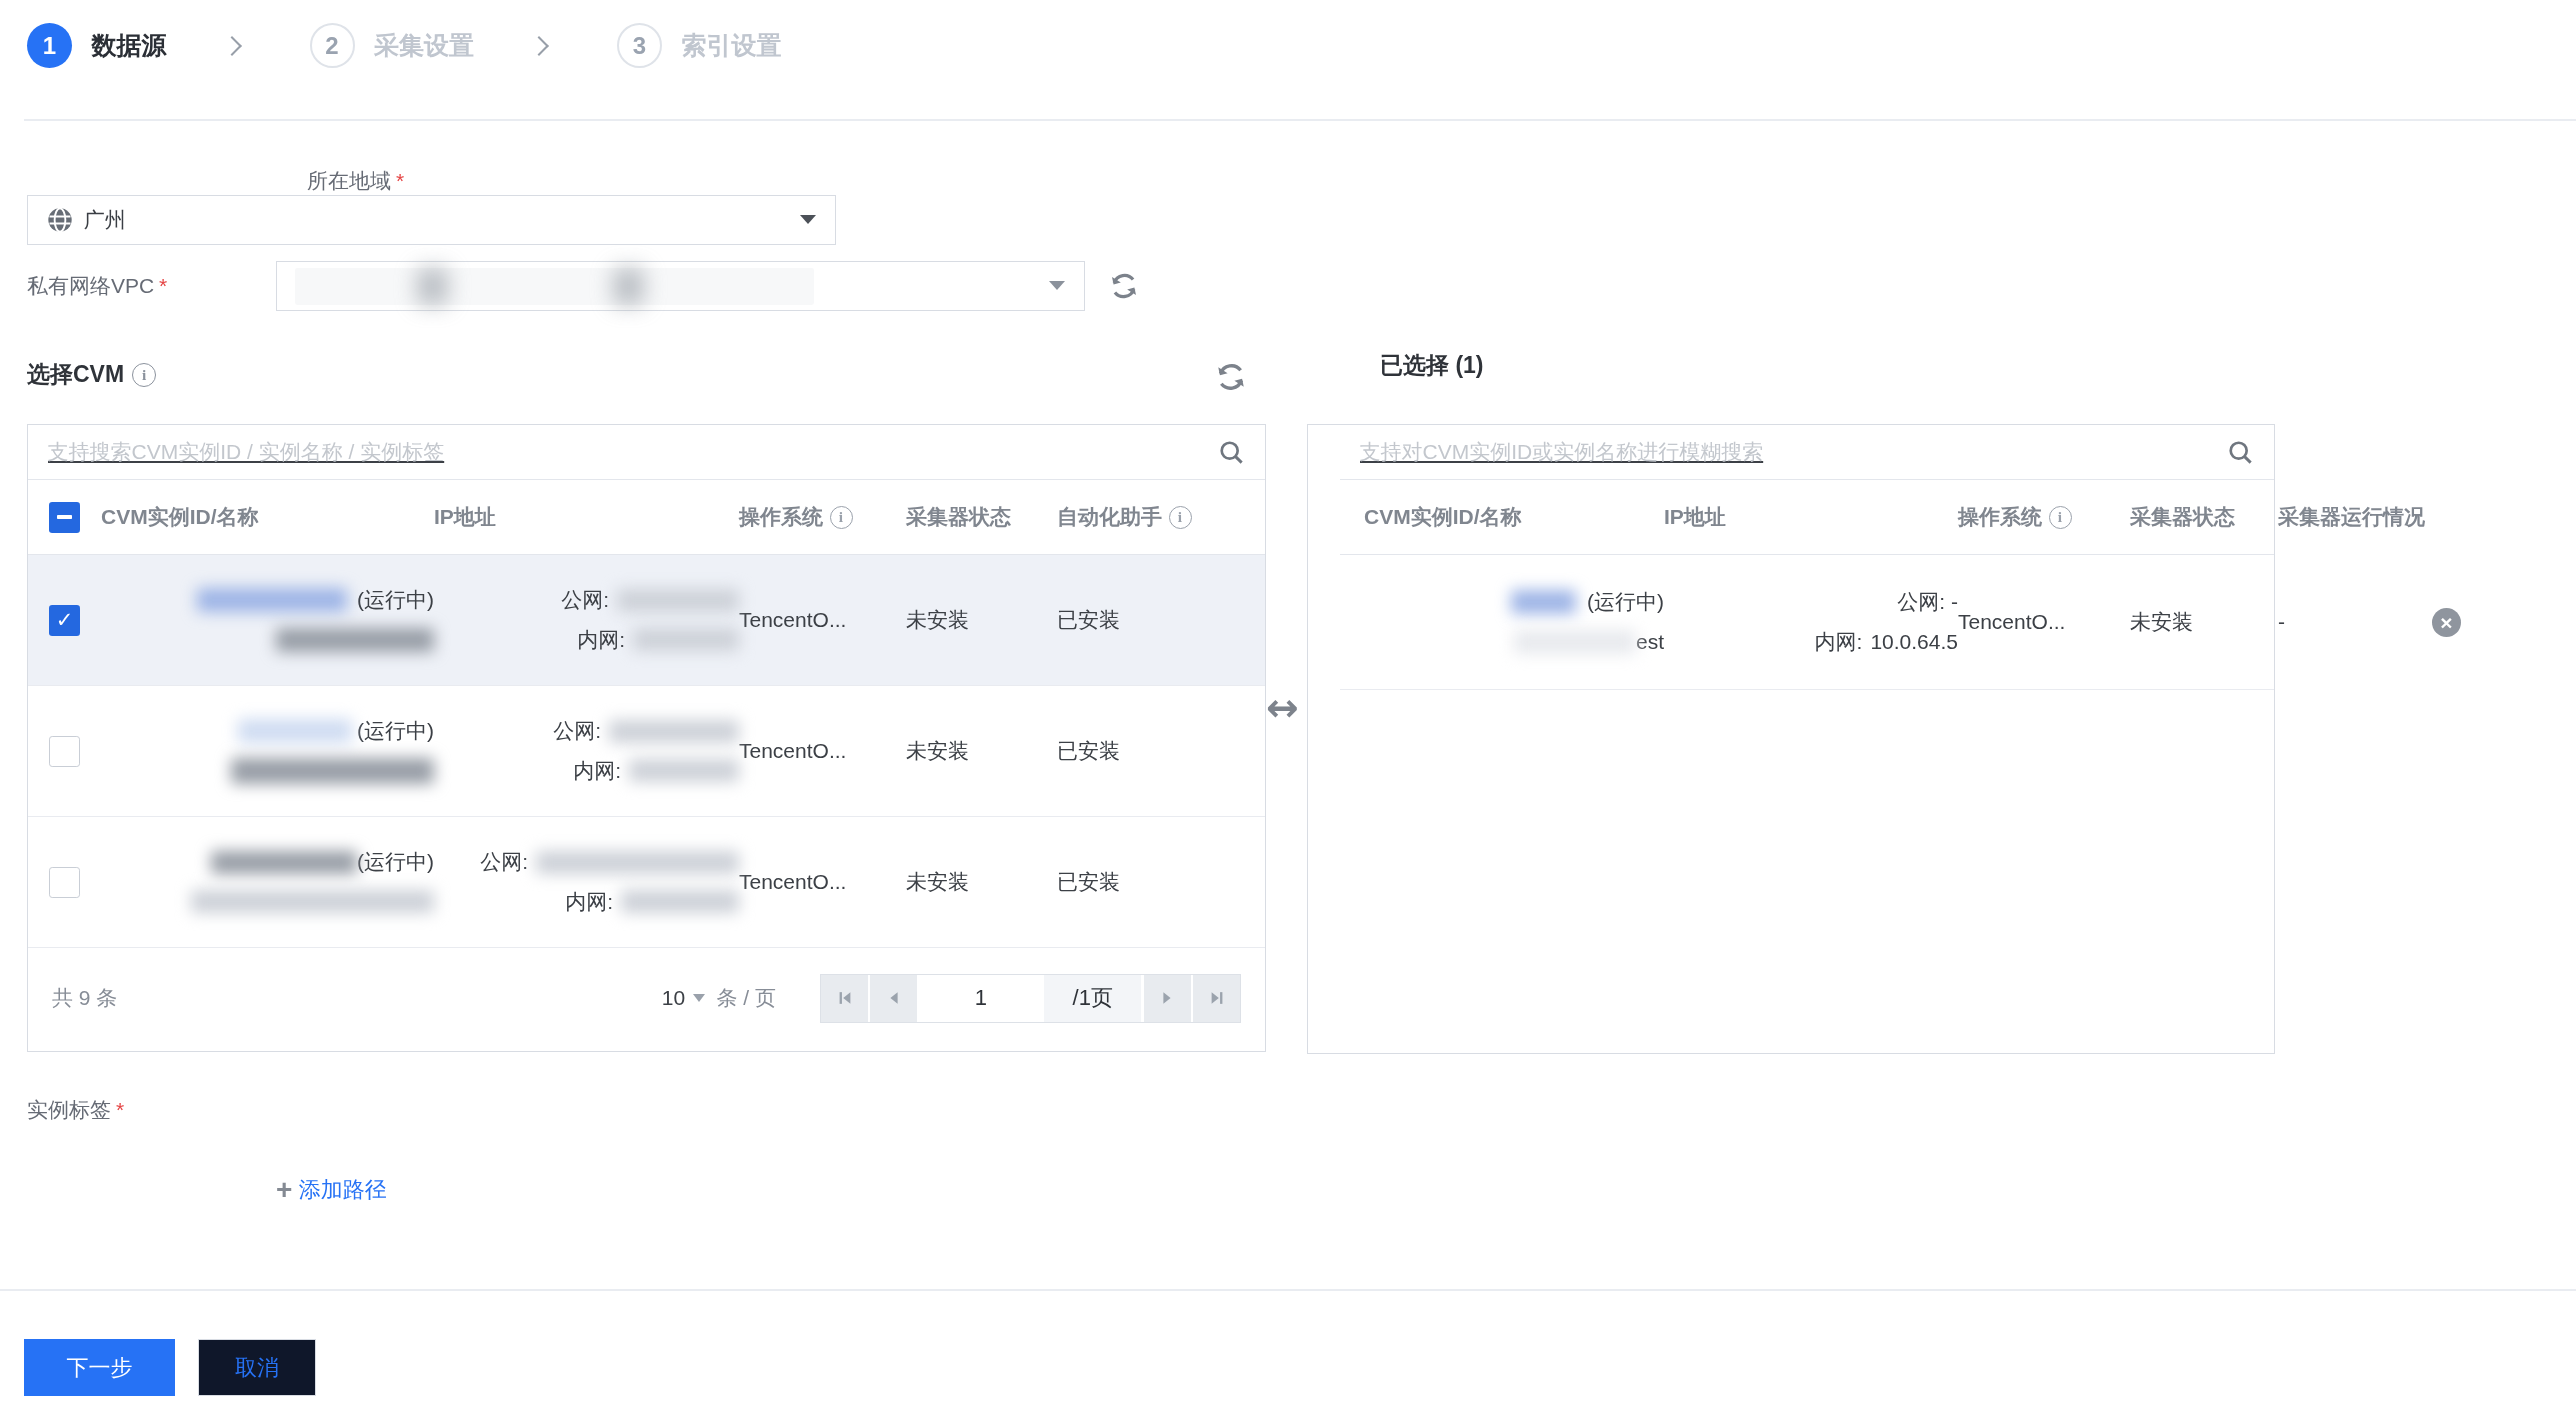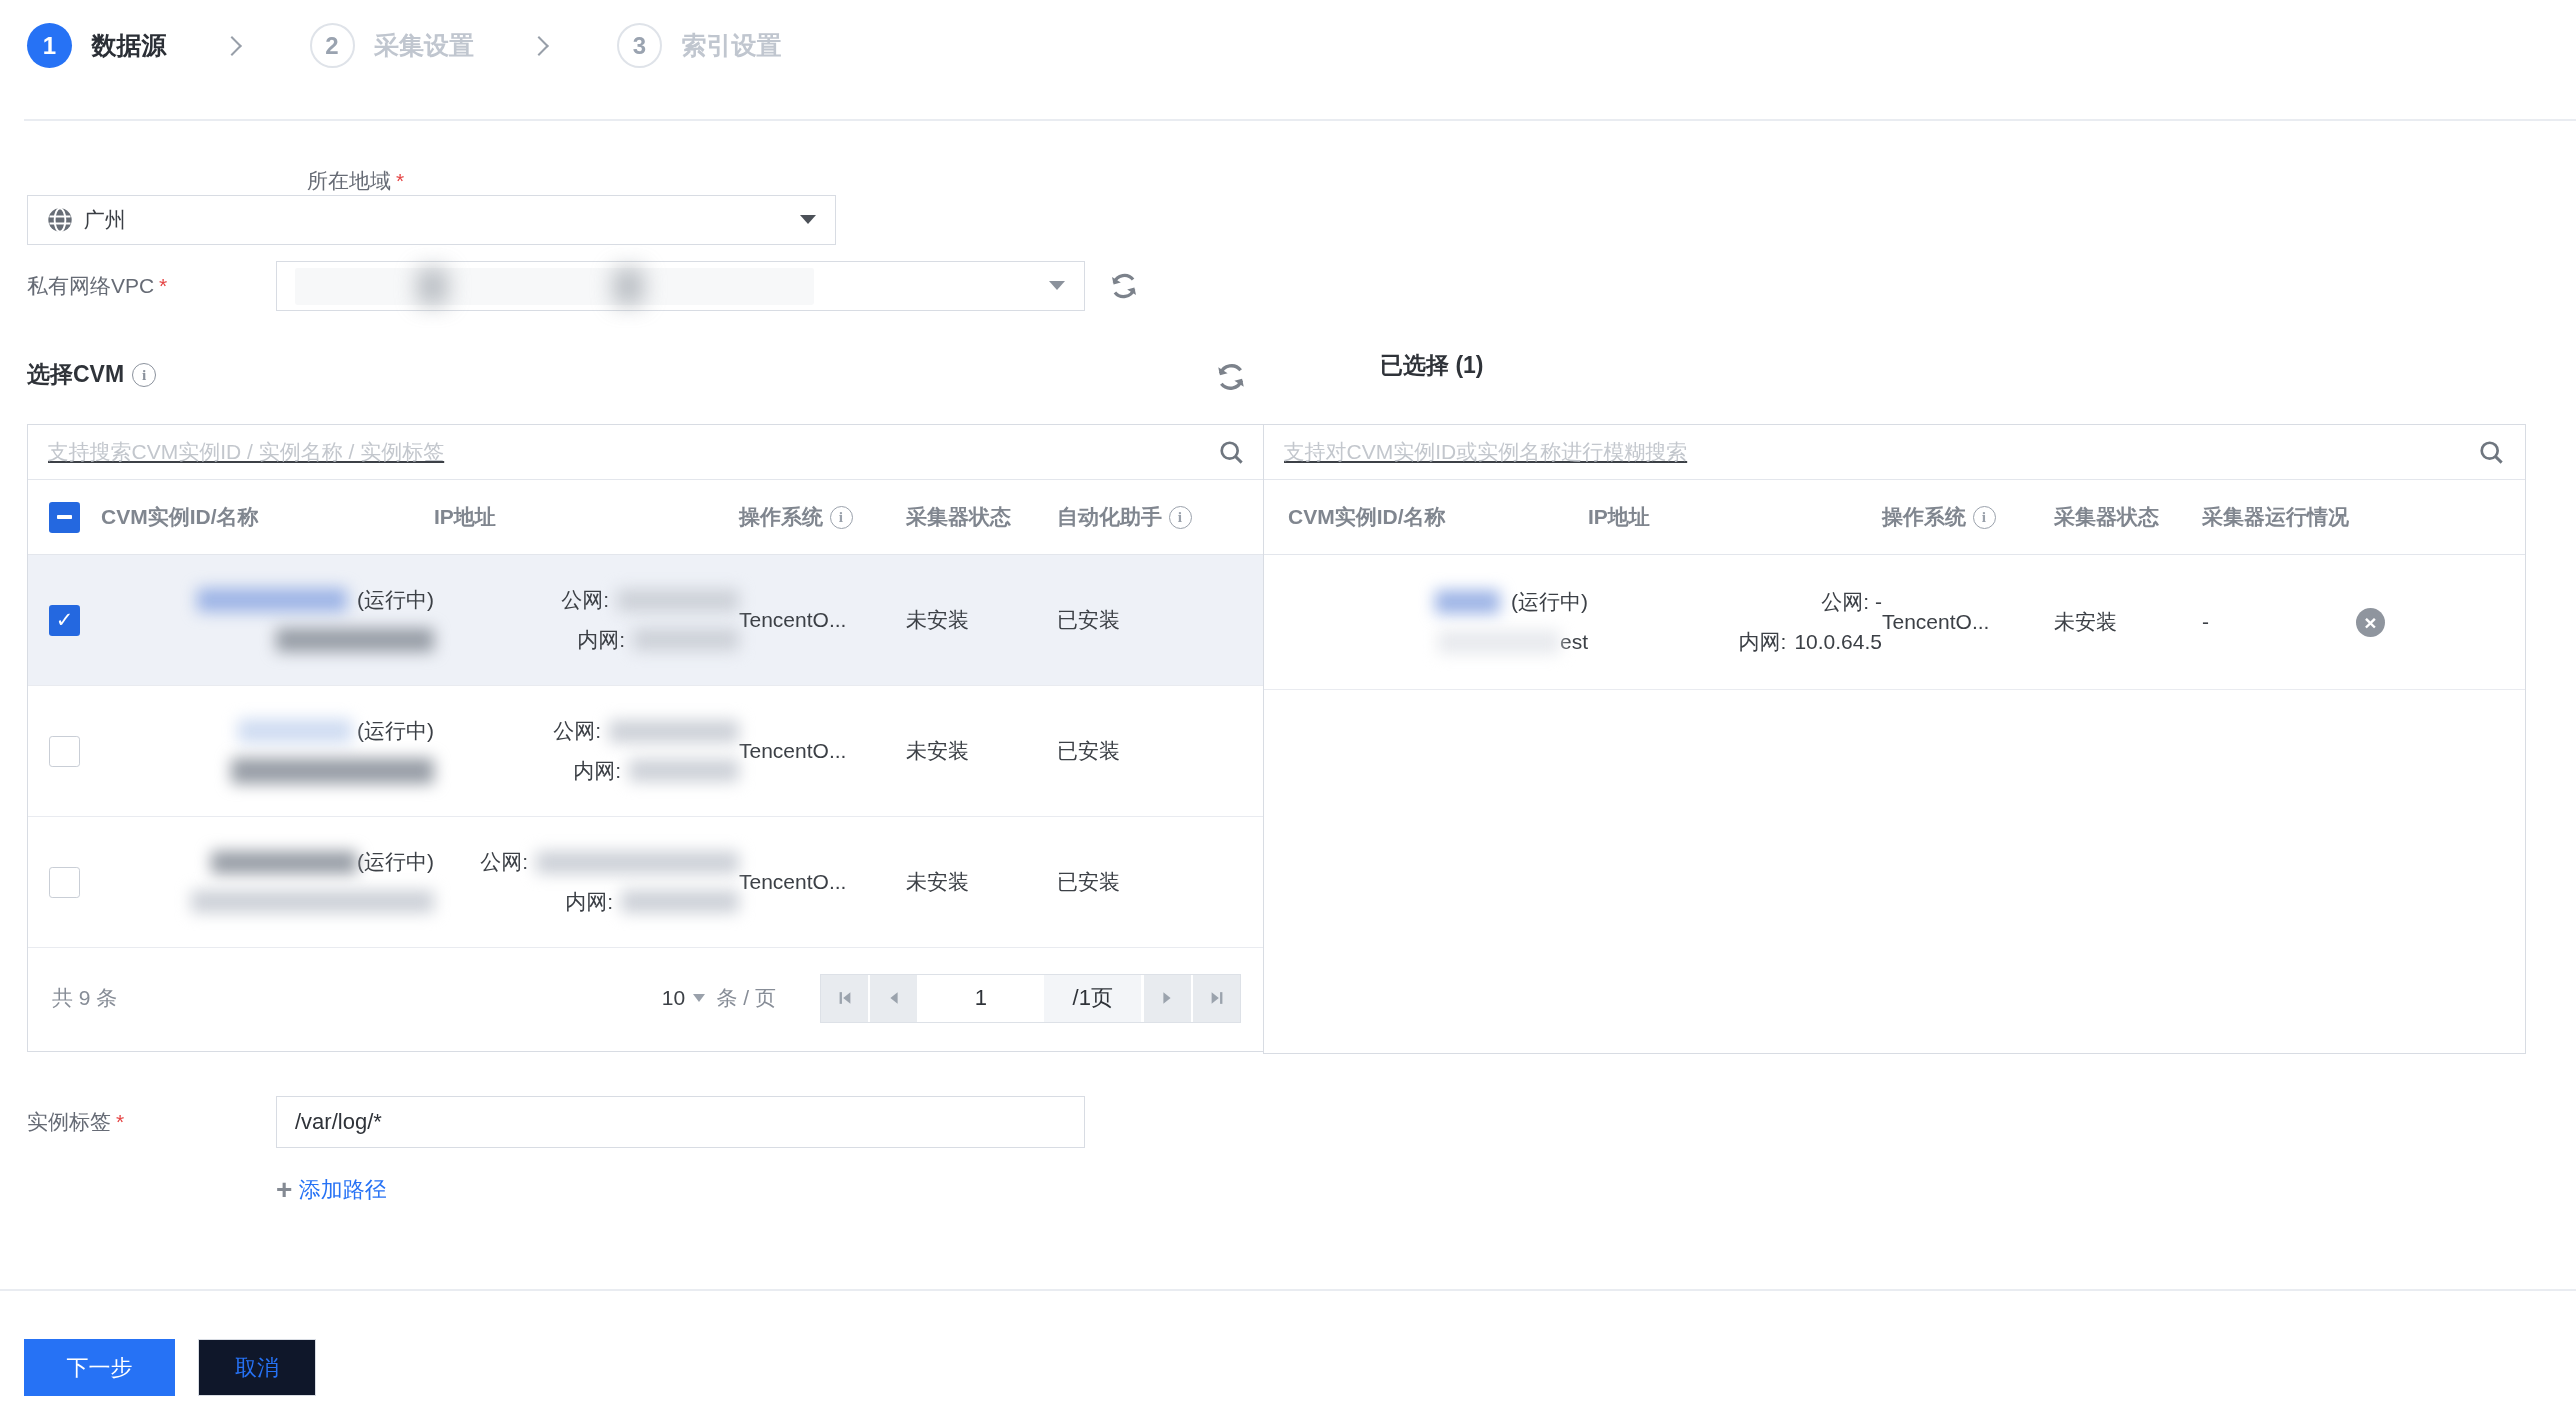--- a/index.html
+++ b/index.html
@@ -48,21 +48,21 @@
   .sec-title { position:absolute; font-size:23px; font-weight:bold; color:#2f3339; display:flex; align-items:center; }
   .info-icon { display:inline-flex; width:24px; height:24px; border:1.6px solid #8b929d; border-radius:50%;
                align-items:center; justify-content:center; margin-left:8px; flex:0 0 auto; }
   .info-icon::after { content:"i"; font-size:15.4px; color:#8b929d; font-weight:bold; font-family:"Liberation Serif",serif; }
   .info-icon.hdr { width:23px; height:23px; border-color:#9aa1ab; margin-left:6.5px; }
   .info-icon.hdr::after { color:#9aa1ab; }
 
   
   .panel { position:absolute; top:424px; background:#fff; border:1.6px solid #d8dce3; }
   .panel.left  { left:27px;   width:1239px; height:628px; }
-  .panel.right { left:1263px; width:1263px; height:630px; }
+  .panel.right { left:1307px; width:968px; height:630px;padding-left:32px; }
   .search-row { height:55px; border-bottom:1.6px solid #e3e6ec; display:flex; align-items:center; padding:0 19.5px;text-decoration:underline; }
   .search-input { flex:1; border:none; outline:none; font-size:21px; color:#3c4046; font-family:inherit; }
   .search-input::placeholder { color:#c3c7cd; }
 
   .grid-l { display:grid; grid-template-columns:52px 333px 305px 167px 151px 1fr; align-items:center; padding-left:21px; }
   .grid-r { display:grid; grid-template-columns:300px 294px 172px 148px 154px 1fr; align-items:center; padding-left:24px; }
   .thead { height:75px; border-bottom:1.6px solid #e3e6ec; font-size:21px; font-weight:bold; color:#80868f; }
   .th { display:flex; align-items:center; }
   .trow { height:131px; border-bottom:1.6px solid #e9ebf0; font-size:21px; color:#3c4046; }
   .trow.selected { background:#eef1f7; }
@@ -382,21 +382,20 @@
       <div>未安装</div>
       <div>-</div>
       <div>
           <span class="remove-btn">×</span>
         </div>
     </div>
   </div>
 
   <div class="form-row" style="top:1096px;">
     <div class="form-label"><span>实例标签</span><span class="req">*</span></div>
-    <input class="path-input" value="/var/log/*" style="">
   </div>
   <div class="add-path">
     <span class="plus-glyph">+</span>
     <span class="add-path-label">添加路径</span>
   </div>
 
   <div class="footer-divider"></div>
   <button class="btn btn-primary">下一步</button>
   <button class="btn btn-secondary">取消</button>
 

